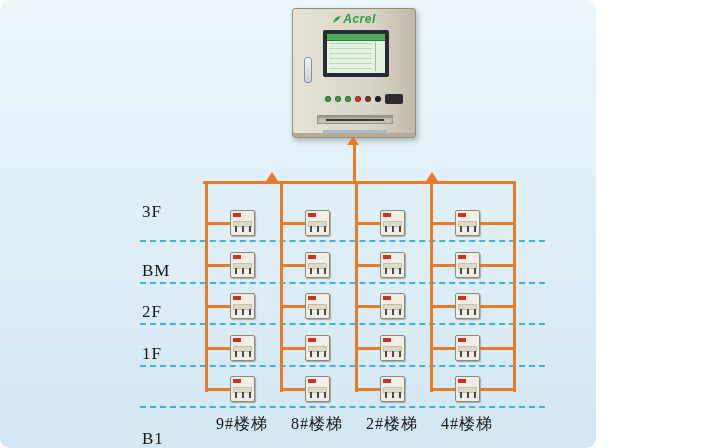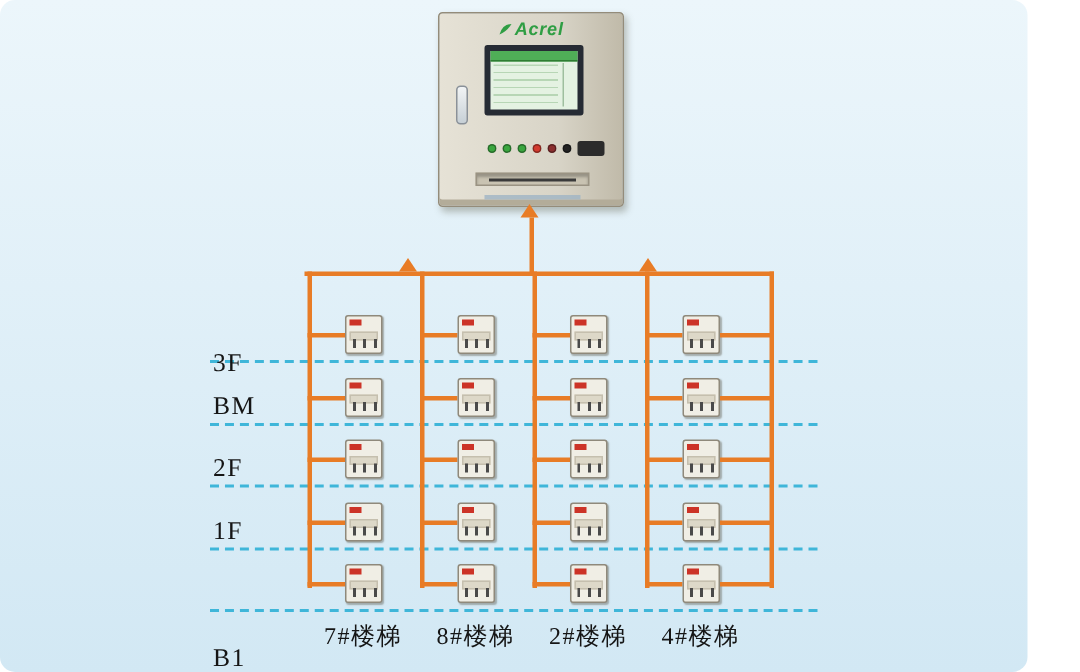--- a/index.html
+++ b/index.html
@@ -1,18 +1,18 @@
 <!DOCTYPE html>
 <html style="--bus: #e87c26; --dash: #3fb6d9; --brand-green: #2f9e44; --bg-top: #ecf6fb; --bg-bottom: #d2e8f4;"><head>
 <meta charset="utf-8">
 <style>
   * { margin:0; padding:0; box-sizing:border-box; }
   html,body { background:#fff; }
   body { width:720px; height:448px; font-family:"Liberation Sans",sans-serif; }
-  .stage { position:relative; width:685px; height:448px; overflow:hidden; border-radius:10px;
+  .stage { position:relative; width:596px; height:448px; overflow:hidden; border-radius:10px;
            background:linear-gradient(180deg, var(--bg-top,#ecf6fb) 0%, var(--bg-bottom,#d2e8f4) 100%); }
 
   
   .cabinet { position:absolute; left:292px; top:8px; width:124px; height:130px;
              background:linear-gradient(90deg,#e6e2d6 0%, #d8d4c7 65%, #c0baa9 100%);
              border:1px solid #948c7a; border-radius:3px;
              box-shadow:2px 3px 5px rgba(80,80,60,.35), inset 0 -4px 0 #b3ac99; }
   .brand { position:absolute; top:3px; left:0; right:0; text-align:center;
            font-weight:bold; font-style:italic; font-size:12px; color:var(--brand-green,#2f9e44);
            letter-spacing:.5px; }
@@ -89,21 +89,21 @@
 
   <div class="tri-up" style="left:347px; top:136px;"></div>
   <div class="bus v" style="left:353px; top:145px; height:39px;"></div>
 
   <div class="bus h" style="left:203px; top:181px; width:313px;"></div>
   <div class="tri-up" style="left:266px; top:172px;"></div>
   <div class="tri-up" style="left:426px; top:172px;"></div>
 
   <div id="net">
       <div class="dash" style="top: 240px;"></div>
-      <div class="floor-label" style="top: 232px;">3F</div>
+      <div class="floor-label" style="top: 202px;">3F</div>
       <div class="dash" style="top: 282px;"></div>
       <div class="floor-label" style="top: 261px;">BM</div>
       <div class="dash" style="top: 323px;"></div>
       <div class="floor-label" style="top: 302px;">2F</div>
       <div class="dash" style="top: 365px;"></div>
       <div class="floor-label" style="top: 344px;">1F</div>
       <div class="dash" style="top: 406px;"></div>
       <div class="floor-label" style="top: 385px; margin-top: 44px;">B1</div>
       <div class="bus v" style="left: 205px; top: 181px; height: 211px;"></div>
       <div class="bus v" style="left: 280px; top: 181px; height: 211px;"></div>
@@ -188,19 +188,19 @@
       </div>
       <div class="bus h" style="left: 355px; top: 388px; width: 25px;"></div>
       <div class="device" style="left: 380px; top: 376px;">
         <div class="mid"></div>
       </div>
       <div class="bus h" style="left: 430px; top: 388px; width: 25px;"></div>
       <div class="device" style="left: 455px; top: 376px;">
         <div class="mid"></div>
       </div>
       <div class="bus h" style="left: 480px; top: 388px; width: 36px;"></div>
-      <div class="col-label" style="left: 197px;">7#楼梯</div>
+      <div class="col-label" style="left: 197px;">9#楼梯</div>
       <div class="col-label" style="left: 272px;">8#楼梯</div>
       <div class="col-label" style="left: 347px;">2#楼梯</div>
       <div class="col-label" style="left: 422px; text-align: center;">4#楼梯</div>
     </div>
 
 </div>
 
 </body></html>

